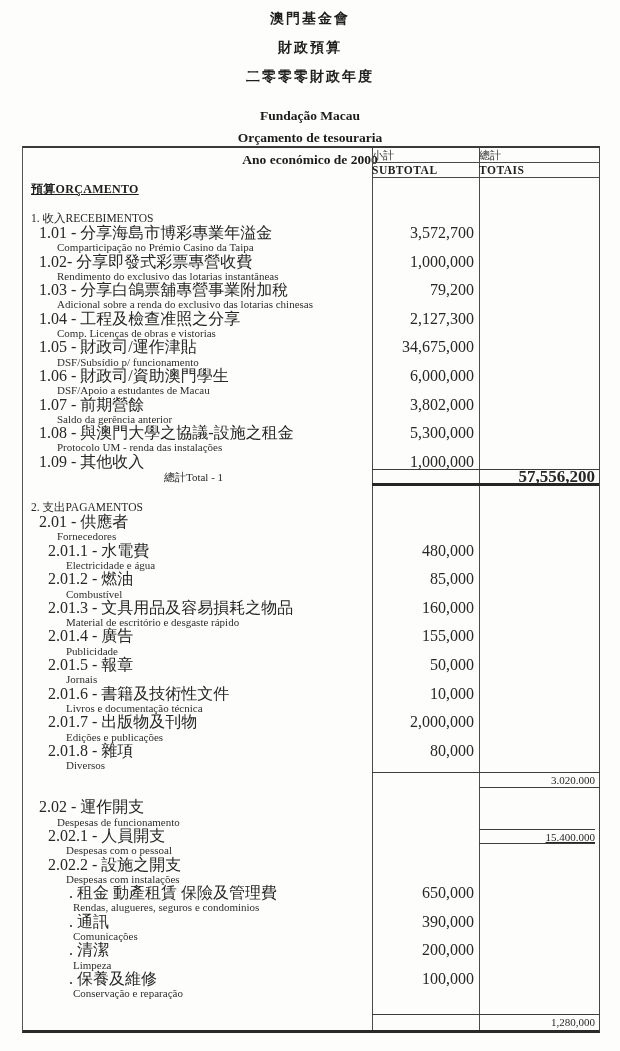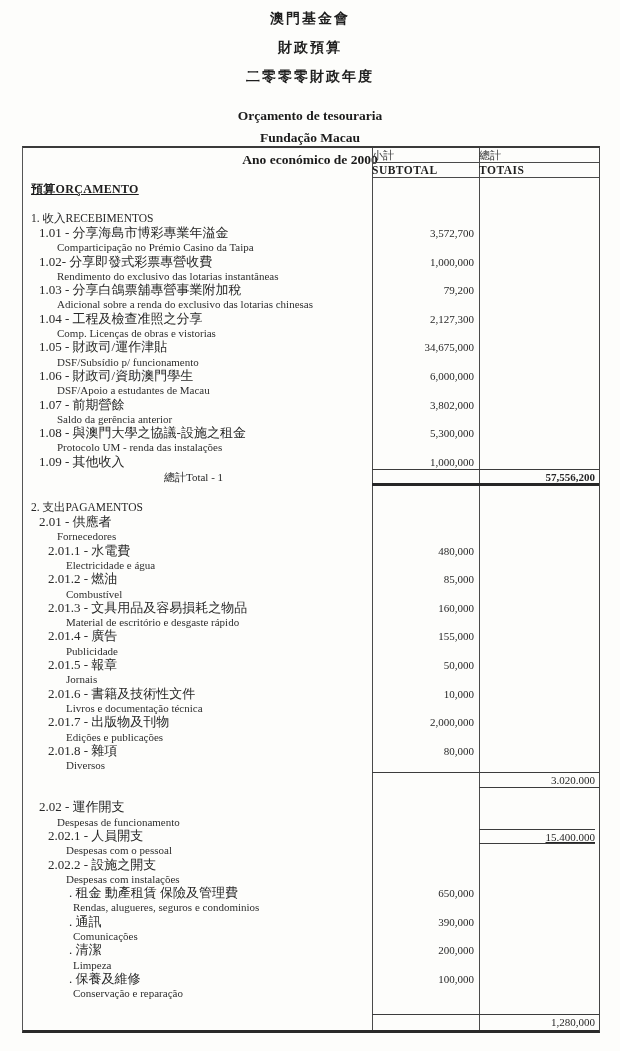--- a/index.html
+++ b/index.html
@@ -39,32 +39,32 @@
     display:flex;flex-direction:column;overflow:hidden;
   }
   .row{display:flex;flex-shrink:0;}
   .c-desc{width:349px;box-sizing:border-box;}
   .c-sub{width:107px;box-sizing:border-box;text-align:right;padding-right:5px;}
   .c-tot{width:120px;box-sizing:border-box;text-align:right;padding-right:4px;}
 
   .caption{margin:4px 0 13px 8px;font-size:12px;font-weight:bold;
     text-decoration:underline;letter-spacing:.3px;color:#1d1d1d;flex-shrink:0;}
   .section .c-desc{padding-left:8px;line-height:15px;font-size:11.5px;}
-  .item .cn{font-size:13px;line-height:14.3px;white-space:nowrap;}
+  .item .cn{font-size:16px;line-height:14.3px;white-space:nowrap;}
   .item .pt{font-size:11px;line-height:14.3px;color:#2e2e2e;white-space:nowrap;}
   .ind1 .cn{padding-left:16px}.ind1 .pt{padding-left:34px}
   .ind2 .cn{padding-left:25px}.ind2 .pt{padding-left:43px}
   .ind3 .cn{padding-left:46px}.ind3 .pt{padding-left:50px}
-  .val{line-height:14.3px;font-size:11px;}
+  .val{line-height:14.3px;font-size:16px;}
 
   .gt{height:17px;}
   .gt .c-desc{text-align:center;padding-right:8px;line-height:16px;font-size:11px;}
   .gt .c-sub{border-top:1px solid #3c3c3c;border-bottom:3px solid #262626;}
   .gt .c-tot{border-top:1px solid #3c3c3c;border-bottom:3px solid #262626;
-    font-weight:bold;line-height:14px;font-size:11px;}
+    font-weight:bold;line-height:14px;font-size:17px;}
 
   .sb{height:16px;}
   .sb .c-sub{border-top:1px solid #3c3c3c;}
   .sb .c-tot{border-top:1px solid #3c3c3c;border-bottom:1px solid #3c3c3c;line-height:14px;}
 
   .tot-box{border-top:1px solid #3c3c3c;border-bottom:1px solid #3c3c3c;
     line-height:14px;height:15px;box-sizing:border-box;text-decoration:underline;}
 
   .bt{margin-top:auto;height:16px;}
   .bt .c-sub{border-top:1px solid #3c3c3c;}
@@ -73,22 +73,22 @@
   .spacer{flex-shrink:0;}
 </style>
 </head>
 <body>
 
 <div class="titles">
   <div class="t-zh">澳門基金會</div>
   <div class="t-zh">財政預算</div>
   <div class="t-zh">二零零零財政年度</div>
   <div class="t-pt-block">
+    <div class="t-pt">Fundação Macau</div>
     <div class="t-pt">Orçamento de tesouraria</div>
-    <div class="t-pt">Fundação Macau</div>
     <div class="t-pt">Ano económico de 2000</div>
   </div>
 </div>
 
 <div class="doc-table">
   <div class="vline v1"></div>
   <div class="vline v2"></div>
   <div class="hline h1"></div>
   <div class="hline h2"></div>
 

